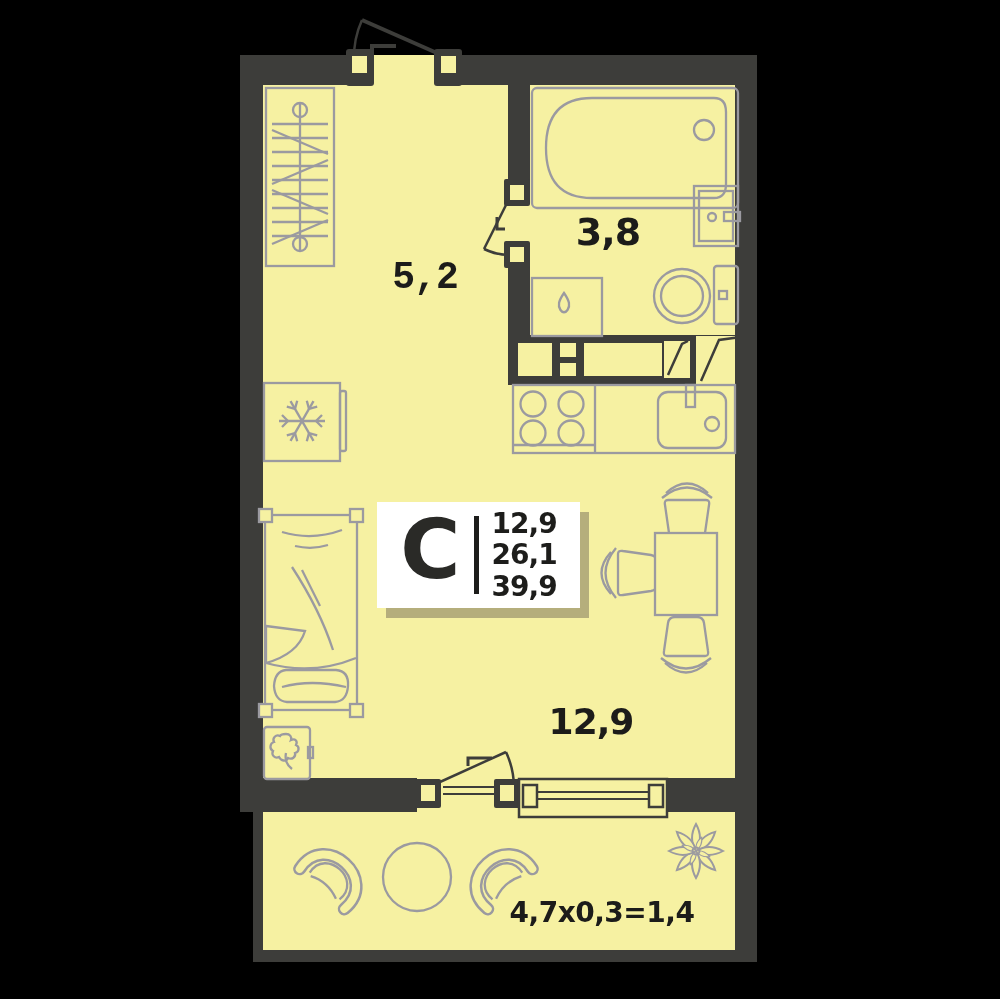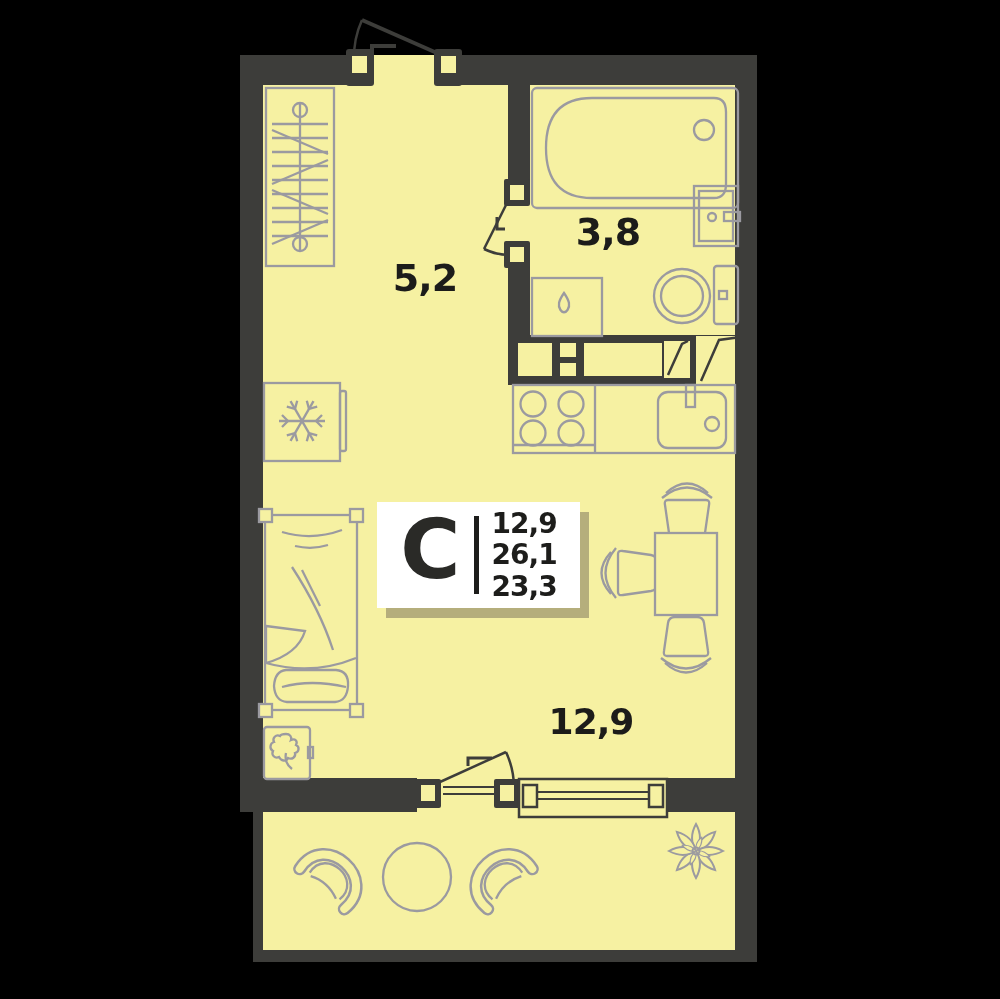--- a/index.html
+++ b/index.html
@@ -1,21 +1,21 @@
 <!DOCTYPE html>
 <html><head>
 <meta charset="utf-8">
 <style>
   html,body{margin:0;padding:0;background:#000;}
   .stage{position:relative;width:1000px;height:999px;background:#000;overflow:hidden;
          font-family:"DejaVu Sans","Liberation Sans",sans-serif;}
   .stage svg{position:absolute;left:0;top:0;}
   .lbl{position:absolute;color:#1c1c1a;font-weight:800;letter-spacing:-1px;
        transform:translateX(-50%);white-space:nowrap;}
-  .lbl-hall{left:425px;top:256px;font-size:38px;}
+  .lbl-hall{left:425px;top:256px;font-size:38px;font-family:Liberation Mono, monospace;}
   .lbl-bath{left:608px;top:210px;font-size:38px;}
   .lbl-living{left:591px;top:701px;font-size:36px;}
   .lbl-balcony{left:602px;top:896px;font-size:28px;letter-spacing:-0.5px;}
   .card{position:absolute;left:377px;top:502px;width:203px;height:106px;background:#fff;
         box-shadow:9px 10px 0 #b5ae7c;display:flex;align-items:center;justify-content:center;gap:13px;}
   .card .type{font-size:82px;font-weight:800;color:#2a2a27;line-height:0.9;margin-top:-10px;}
   .card .bar{width:5px;height:78px;background:#1d1d1b;}
   .card .nums{display:flex;flex-direction:column;color:#1d1d1b;font-weight:800;
               font-size:28px;line-height:1.13;letter-spacing:-1px;}
 </style>
@@ -243,24 +243,25 @@
       <use href="#petal" transform="rotate(202.5) scale(0.55)"></use>
           <use href="#petal" transform="rotate(292.5) scale(0.55)"></use>
       <circle r="3.5" fill="none" stroke="#9b9aa0" stroke-width="2"></circle>
     </g>
   </g>
 </svg>
 
 <div class="lbl lbl-hall">5,2</div>
 <div class="lbl lbl-bath">3,8</div>
 <div class="lbl lbl-living">12,9</div>
+<div class="lbl lbl-balcony">4,7х0,3=1,4</div>
 
 <div class="card">
   <div class="type">С</div>
   <div class="bar"></div>
   <div class="nums">
     <span>12,9</span>
     <span>26,1</span>
-    <span>23,3</span>
+    <span>39,9</span>
   </div>
 </div>
 
 </div>
 
 </body></html>

